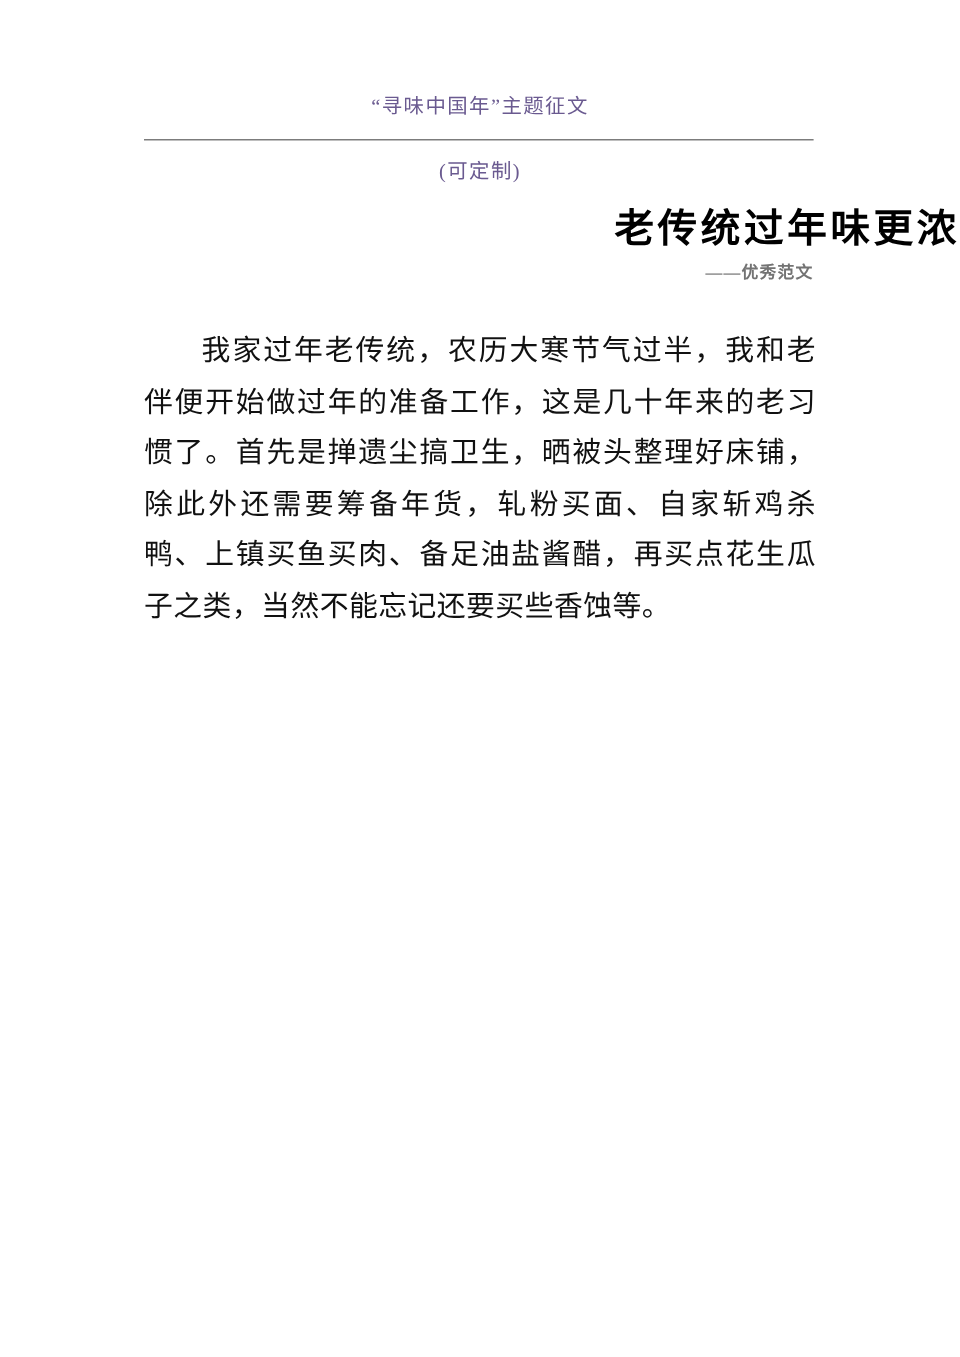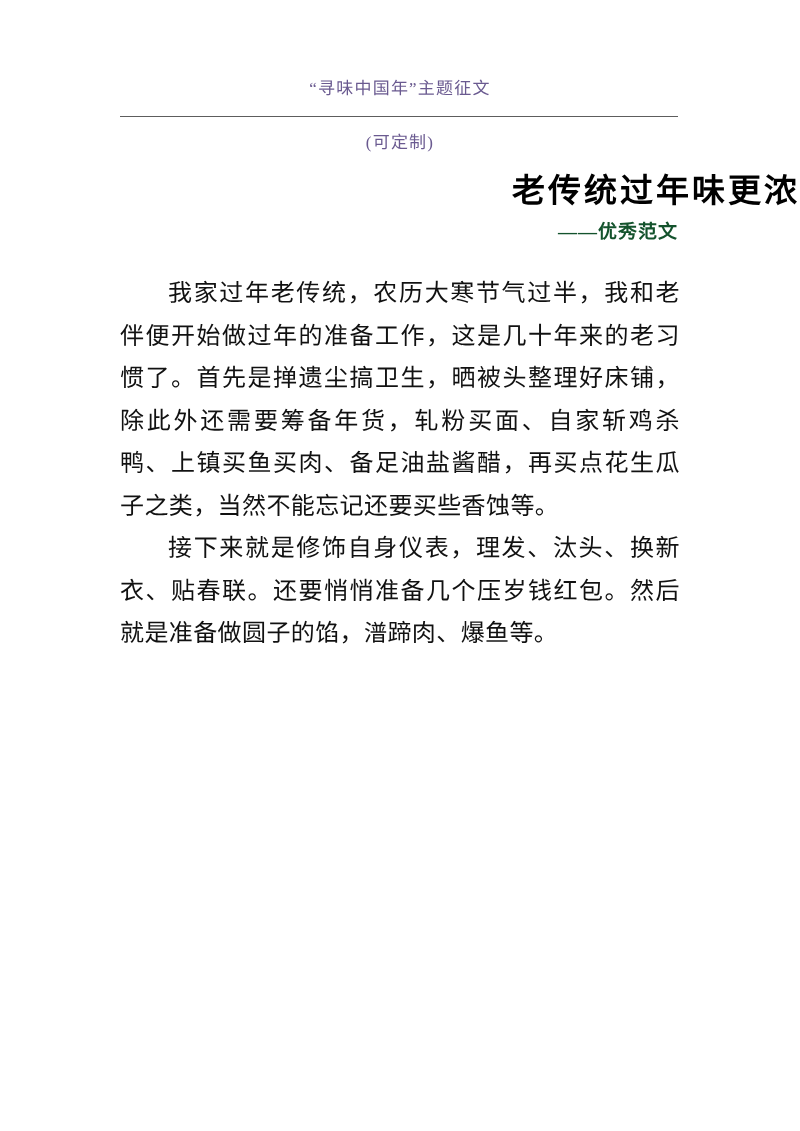--- a/index.html
+++ b/index.html
@@ -62,22 +62,22 @@
     letter-spacing: 3px;
     font-family: "Liberation Serif", "DejaVu Serif", serif;
     white-space: nowrap;
   }
 
   
   .doc-byline {
     position: absolute;
     right: 122px;
     top: 216px;
-    color: #14532d;
-    font-size: 19px;
+    color: #737373;
+    font-size: 14px;
     font-weight: bold;
     letter-spacing: 1px;
     font-family: "Liberation Serif", "DejaVu Serif", serif;
     white-space: nowrap;
   }
 
   
   .doc-body {
     position: absolute;
     left: 120px;
@@ -114,16 +114,15 @@
   </div>
 
   <div class="header-rule"></div>
 
   <h1 class="doc-title">老传统过年味更浓</h1>
 
   <div class="doc-byline">——优秀范文</div>
 
   <div class="doc-body">
     <p>我家过年老传统，农历大寒节气过半，我和老伴便开始做过年的准备工作，这是几十年来的老习惯了。首先是掸遗尘搞卫生，晒被头整理好床铺，除此外还需要筹备年货，轧粉买面、自家斩鸡杀鸭、上镇买鱼买肉、备足油盐酱醋，再买点花生瓜子之类，当然不能忘记还要买些香蚀等。</p>
-    <p>接下来就是修饰自身仪表，理发、汰头、换新衣、贴春联。还要悄悄准备几个压岁钱红包。然后就是准备做圆子的馅，<span class="alt-glyph">潽</span>蹄肉、爆鱼等。</p>
   </div>
 
 </div>
 
 </body></html>

